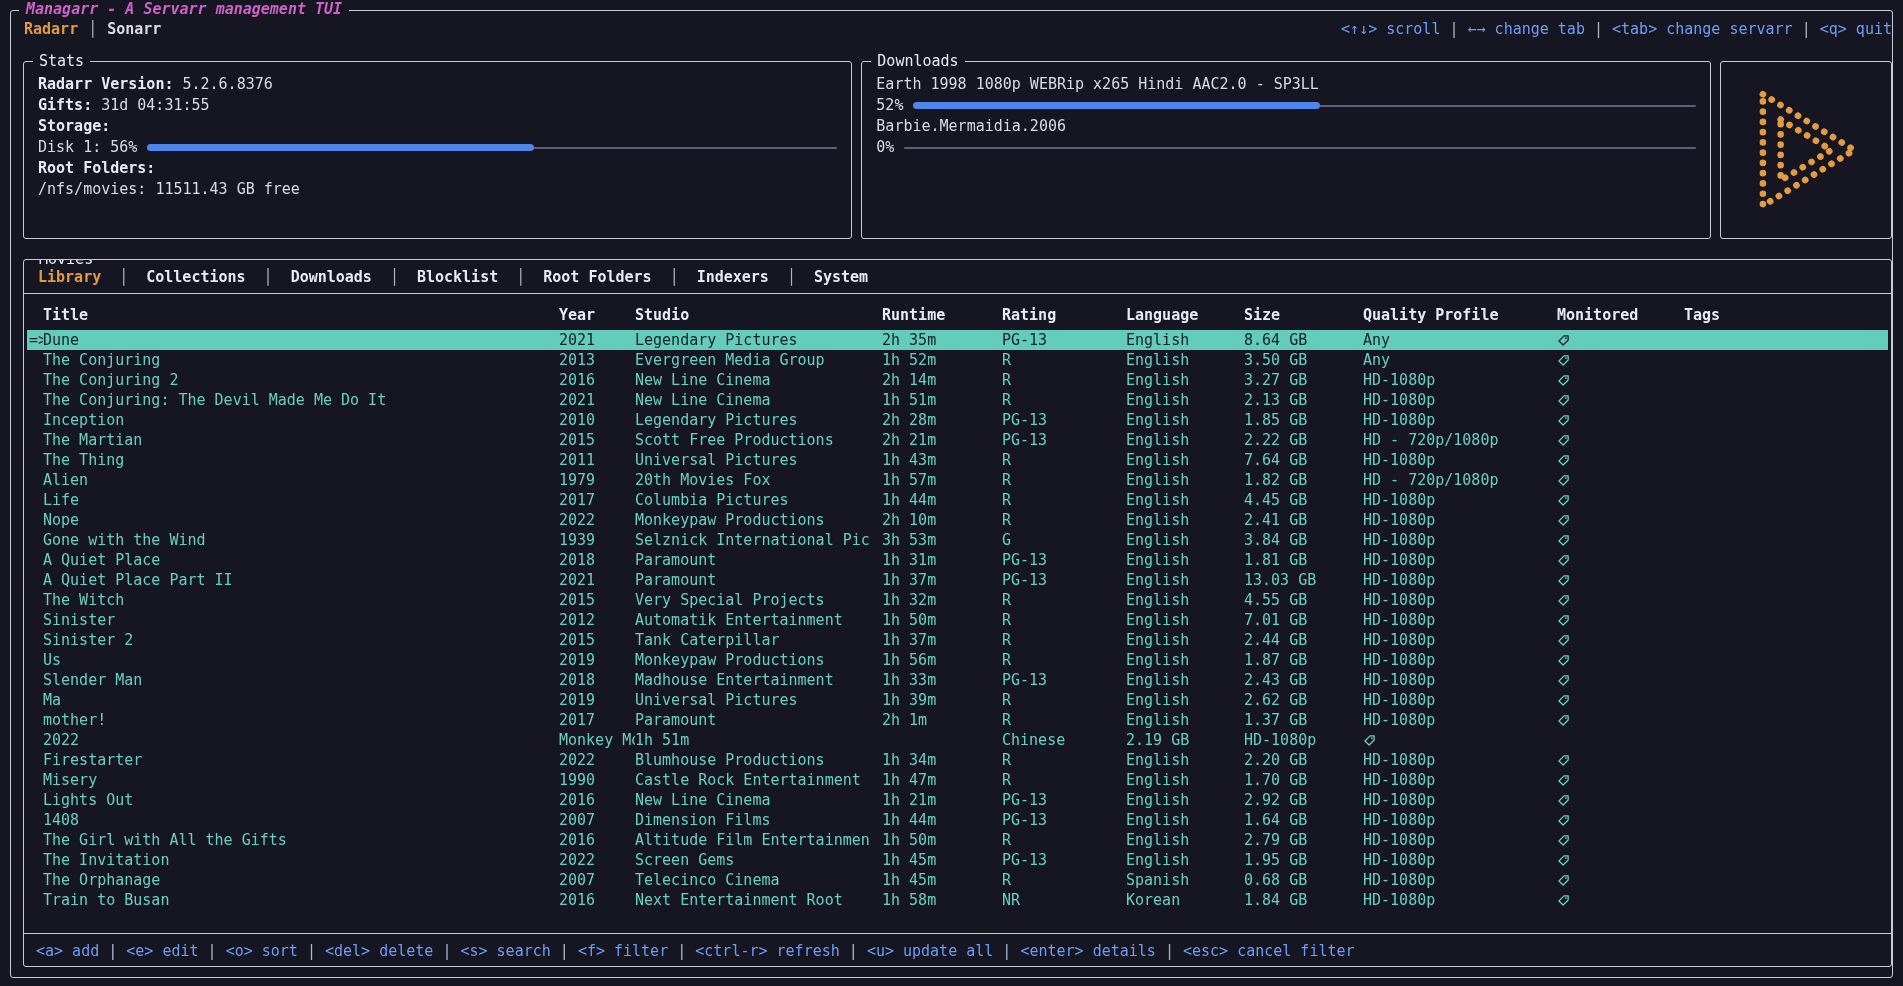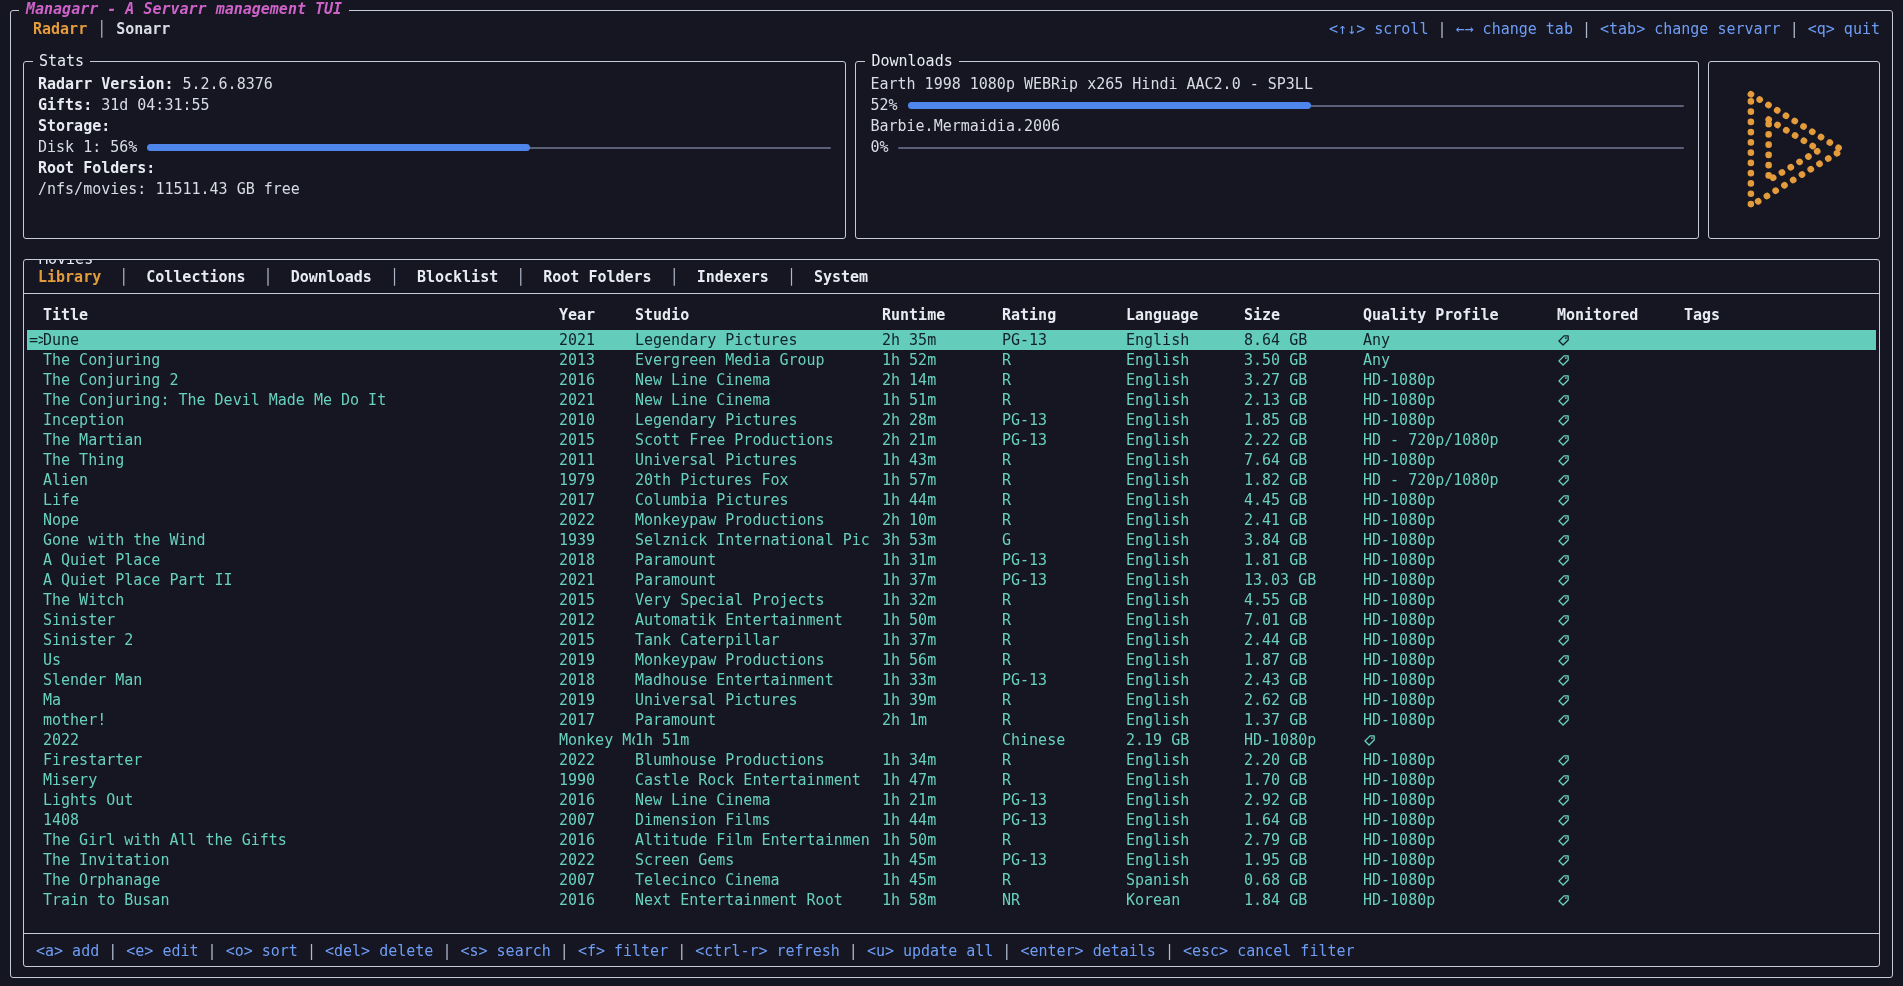--- a/index.html
+++ b/index.html
@@ -6,28 +6,28 @@
     --bg:#151621; --fg:#d9dce5; --bright:#e8ebf2; --dim:#aeb6c9; --border:#c6cbd8;
     --accent-teal:#68d0bf; --sel-bg:#63ccba; --sel-fg:#12222a;
     --accent-orange:#e39b3c; --accent-magenta:#ce62c8; --accent-blue:#6f9df5;
     --progress-blue:#4f86ec; --track:#5a6078;
   }
   *{box-sizing:border-box;margin:0;padding:0;}
   html,body{width:1903px;height:986px;background:var(--bg);overflow:hidden;
     font-family:"DejaVu Sans Mono","Liberation Mono",monospace;font-size:15px;color:var(--fg);}
   .frame{position:absolute;left:10px;right:10px;top:10px;bottom:8px;
     border:1px solid var(--border);border-radius:3px;display:flex;flex-direction:column;
-    padding:0 12px 10px 12px;}
+    padding:0 0 10px 12px;}
   .frame-title{position:absolute;top:-11px;left:8px;background:var(--bg);padding:0 7px;
     color:var(--accent-magenta);font-style:italic;font-weight:bold;white-space:pre;}
   
   .topbar{height:50px;display:flex;align-items:flex-start;padding-top:9px;}
   .stab{font-weight:bold;margin:0 10px;cursor:default;}
   .stab.active{color:var(--accent-orange);}
-  .stab:first-of-type{margin-left:10px;}
+  .stab:first-of-type{margin-left:1px;}
   .tab-sep{color:var(--dim);}
   .kbbar{color:var(--accent-blue);white-space:pre;}
   .top-keybinds{margin-left:auto;}
   .kb-sep{color:var(--dim);}
   .kb-key{color:var(--accent-blue);}
   
   .panels{display:flex;gap:9px;height:178px;}
   .panel{position:relative;border:1px solid var(--border);border-radius:3px;background:var(--bg);}
   .panel-title{position:absolute;top:-10px;left:9px;background:var(--bg);padding:0 6px;
     font-weight:normal;color:var(--bright);}
@@ -263,21 +263,21 @@
           <span class="cell cell-mon"><svg width="13" height="13" viewBox="0 0 24 24">
               <path d="M20.6 3.4h-7.6L3.6 12.8l7.6 7.6 9.4-9.4z" fill="none" stroke="currentColor" stroke-width="2.4" stroke-linejoin="round"></path>
               <circle cx="16.4" cy="7.6" r="1.7" fill="currentColor"></circle>
             </svg></span>
           <span class="cell"></span>
         </div>
         <div class="grid-row row">
           <span class="c-gutter"></span>
           <span class="cell">Alien</span>
           <span class="cell">1979</span>
-          <span class="cell">20th Pictures Fox</span>
+          <span class="cell">20th Movies Fox</span>
           <span class="cell">1h 57m</span>
           <span class="cell">R</span>
           <span class="cell">English</span>
           <span class="cell">1.82 GB</span>
           <span class="cell">HD - 720p/1080p</span>
           <span class="cell cell-mon"><svg width="13" height="13" viewBox="0 0 24 24">
               <path d="M20.6 3.4h-7.6L3.6 12.8l7.6 7.6 9.4-9.4z" fill="none" stroke="currentColor" stroke-width="2.4" stroke-linejoin="round"></path>
               <circle cx="16.4" cy="7.6" r="1.7" fill="currentColor"></circle>
             </svg></span>
           <span class="cell"></span>

